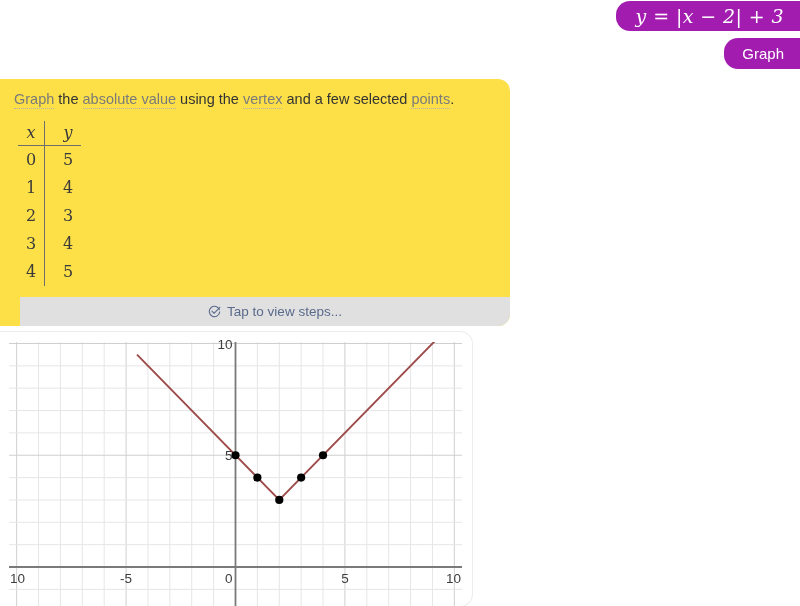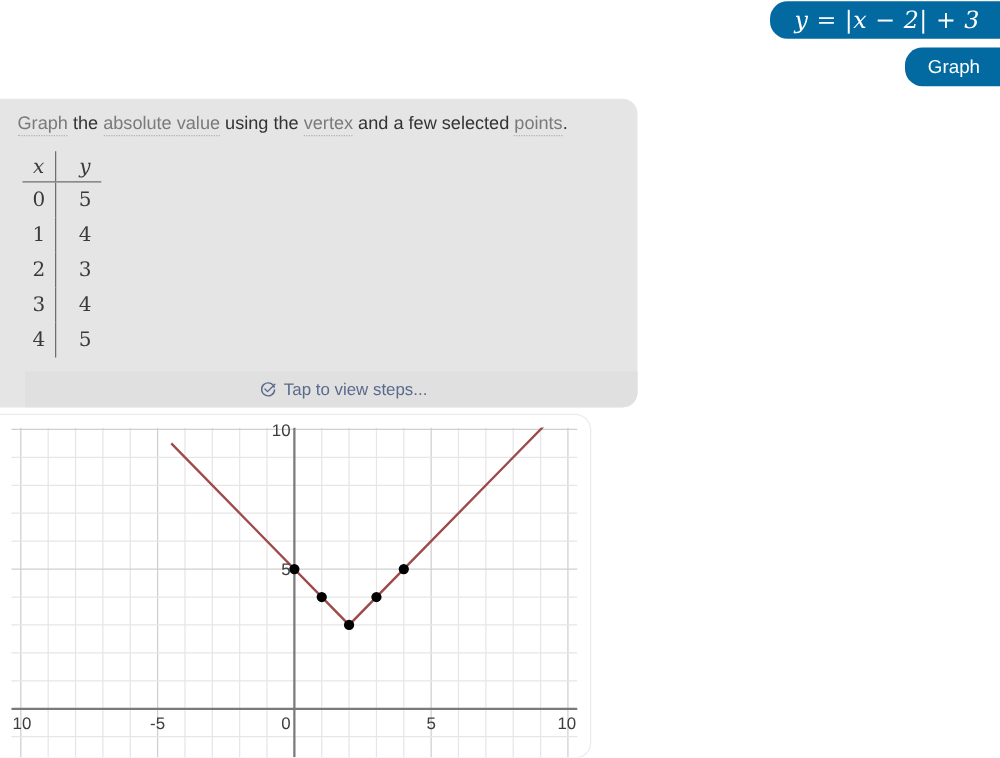--- a/index.html
+++ b/index.html
@@ -19,21 +19,21 @@
   
   #header-bar {
     position: absolute;
     top: 0;
     left: 0;
     width: 800px;
     height: 72px;
   }
   .pill {
     position: absolute;
-    background: #0369a1;
+    background: #a21caf;
     color: #ffffff;
     border-radius: 14px;
     display: flex;
     align-items: center;
     justify-content: center;
     box-sizing: border-box;
   }
   #equation-pill {
     right: 0px;
     top: 1px;
@@ -57,21 +57,21 @@
     font-size: 15px;
   }
 
   
   #answer-card {
     position: absolute;
     left: 0;
     top: 79px;
     width: 510px;
     height: 247px;
-    background: #e5e5e5;
+    background: #fde047;
     border-radius: 0 12px 12px 0;
     box-sizing: border-box;
     overflow: hidden;
   }
   #instruction-text {
     position: absolute;
     left: 14px;
     top: 12px;
     font-size: 14.5px;
     color: #3b3b3b;

